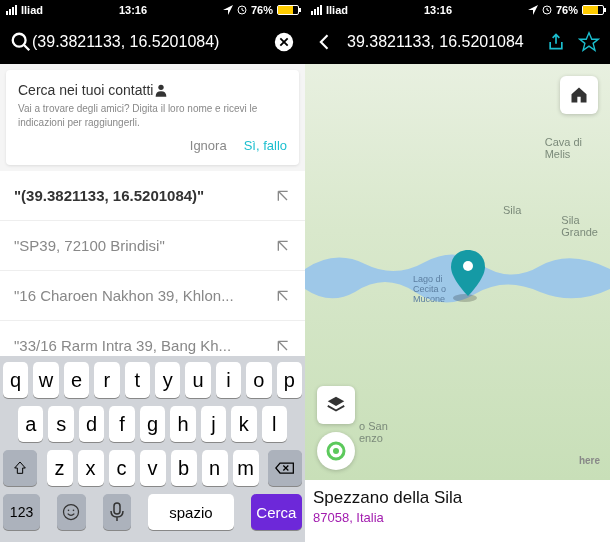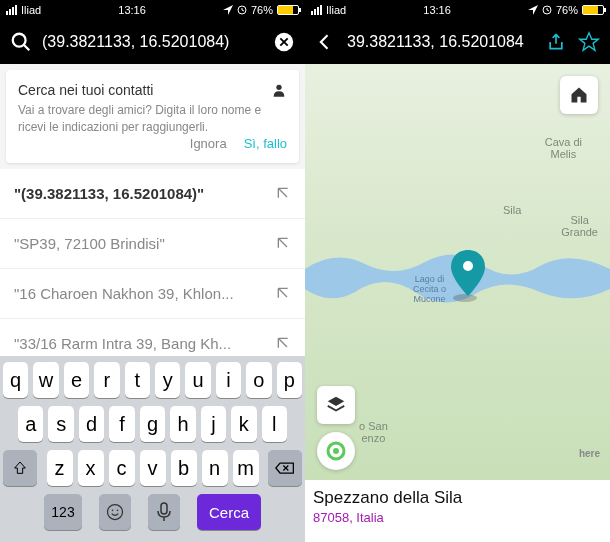--- a/index.html
+++ b/index.html
@@ -1,35 +1,35 @@
 <!DOCTYPE html>
 <html><head>
 <meta charset="utf-8">
 <style>
 *{margin:0;padding:0;box-sizing:border-box;font-family:-apple-system,Helvetica,Arial,sans-serif}
 body{width:610px;height:542px;display:flex;background:#fff}
 .screen{width:305px;height:542px;position:relative;overflow:hidden;background:#f5f5f5}
-.statusbar{height:20px;background:#000;color:#fff;display:flex;align-items:center;justify-content:space-between;padding:8px 6px;font-size:11px;font-weight:400}
+.statusbar{height:20px;background:#000;color:#fff;display:flex;align-items:center;justify-content:space-between;padding:8px 6px;font-size:11px;font-weight:700}
 .sbl,.sbr{display:flex;align-items:center;gap:4px}
 .sbl .sig{display:flex;align-items:flex-end;gap:1px}
 .sbl .sig span{width:2px;background:#fff;display:inline-block}
 .sbl .sig span:nth-child(1){height:4px}
 .sbl .sig span:nth-child(2){height:6px}
 .sbl .sig span:nth-child(3){height:8px}
 .sbl .sig span:nth-child(4){height:10px}
 .batt{width:22px;height:10px;border:1px solid #fff;border-radius:2px;position:relative}
 .batt::after{content:'';position:absolute;right:-3px;top:2px;width:2px;height:4px;background:#fff}
 .batt-fill{height:100%;width:76%;background:#ffcc00}
-.header{height:44px;background:#000;color:#fff;display:flex;align-items:center;padding:0 10px;gap:10px}
+.header{height:44px;background:#000;color:#fff;display:flex;align-items:center;padding:0 10px;}
 .header-coords{flex:1;font-size:16px;overflow:hidden;white-space:nowrap}
 svg{display:block}
 .contact-card{background:#fff;margin:6px;border-radius:4px;padding:12px;box-shadow:0 1px 3px rgba(0,0,0,0.1)}
-.cc-head{display:flex;justify-content:space-between;align-items:center;margin-bottom:4px}
+.cc-head{display:flex;align-items:center;margin-bottom:4px}
 .cc-title{font-size:14px;font-weight:500;color:#333}
-.cc-body{font-size:12px;color:#888;line-height:1.4;}
+.cc-body{font-size:10px;color:#888;line-height:1.4;margin-bottom:8px}
 .cc-actions{display:flex;justify-content:flex-end;gap:17px;font-size:13px}
 .ignore{color:#888}.yesdo{color:#1bbfcf}
 .results{background:#fff}
 .result{display:flex;align-items:center;justify-content:space-between;padding:16px 14px;border-bottom:1px solid #eee}
 .result-text{font-size:15px;color:#888;overflow:hidden;white-space:nowrap;text-overflow:ellipsis;max-width:250px}
 .result-text.highlight{color:#333;font-weight:600}
 .arrow-nw{color:#888}
 .keyboard{position:absolute;bottom:0;left:0;right:0;background:#d1d4d9;padding:6px 3px 4px}
 .krow{display:flex;justify-content:center;gap:5px;margin-bottom:8px}
 .key{background:#fff;border-radius:5px;box-shadow:0 1px 0 #888;height:36px;display:flex;align-items:center;justify-content:center;font-size:20px;color:#000;flex:1;max-width:26px}
@@ -38,25 +38,25 @@
 .krow4{gap:17px}
 .key-123{background:#acb2bc;font-size:14px;flex:1.3;max-width:38px}
 .key-emoji{background:#acb2bc;max-width:32px}
 .key-mic{background:#acb2bc;max-width:32px}
 .key-space{background:#fff;flex:3;max-width:130px;font-size:15px}
 .key-search{background:#6d28d9;color:#fff;flex:1.8;max-width:64px;font-size:15px}
 
 .map-area{position:relative;height:416px;background:linear-gradient(180deg,#e8f0e0 0%,#d9e8cc 40%,#c8dfb8 100%);overflow:hidden}
 .lake{position:absolute;top:150px;left:0;right:0;height:110px}
 .lake svg{width:100%;height:100%}
-.map-txt{position:absolute;font-size:11px;color:#7b8a7a;text-align:center}
+.map-txt{position:absolute;font-size:11px;color:#7b8a7a;}
 .home-btn{position:absolute;top:12px;right:12px;width:38px;height:38px;background:#fff;border-radius:6px;box-shadow:0 1px 4px rgba(0,0,0,0.2);display:flex;align-items:center;justify-content:center}
 .layers-btn{position:absolute;bottom:56px;left:12px;width:38px;height:38px;background:#fff;border-radius:6px;box-shadow:0 1px 4px rgba(0,0,0,0.2);display:flex;align-items:center;justify-content:center}
 .locate-btn{position:absolute;bottom:10px;left:12px;width:38px;height:38px;background:#fff;border-radius:19px;box-shadow:0 1px 4px rgba(0,0,0,0.2);display:flex;align-items:center;justify-content:center}
-.here-logo{position:absolute;bottom:21px;right:10px;font-size:10px;color:#888;font-weight:600}
+.here-logo{position:absolute;bottom:14px;right:10px;font-size:10px;color:#888;font-weight:600}
 .pin{position:absolute;top:186px;left:146px}
 .pin-shadow{position:absolute;top:230px;left:148px;width:24px;height:8px;background:rgba(0,0,0,0.2);border-radius:50%}
 .info-card{background:#fff;padding:8px;height:62px}
 .info-title{font-size:17px;color:#111}
 .info-sub{font-size:13px;color:#a21caf;margin-top:2px}
 .header-r{gap:12px}
 </style>
 </head>
 <body>
 
@@ -196,20 +196,21 @@
             <circle cx="15" cy="10" r="1" fill="#333"></circle>
             <path d="M8 14 Q12 18 16 14" fill="none" stroke="#333" stroke-width="1.5"></path>
           </svg>
         </div>
       <div class="key key-mic">
           <svg width="14" height="20" viewBox="0 0 14 20">
             <rect x="4" y="1" width="6" height="11" rx="3" fill="none" stroke="#333" stroke-width="1.5"></rect>
             <path d="M1 9 Q1 15 7 15 Q13 15 13 9 M7 15 L7 19" fill="none" stroke="#333" stroke-width="1.5"></path>
           </svg>
         </div>
+      <div class="key key-space">spazio</div>
       <div class="key key-search">Cerca</div>
     </div>
   </div>
 </div>
 
 <div class="screen">
   <div class="statusbar">
     <div class="sbl">
       <div class="sig">
           <span></span>

